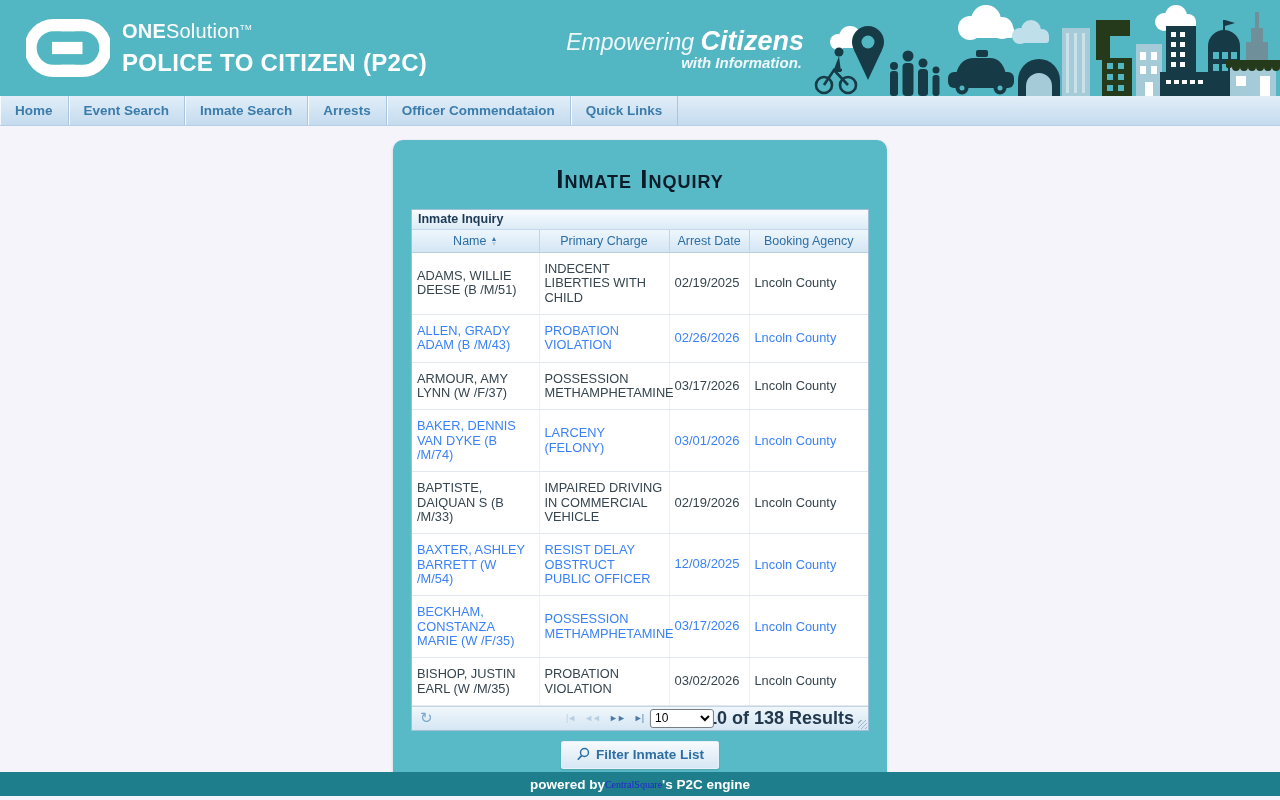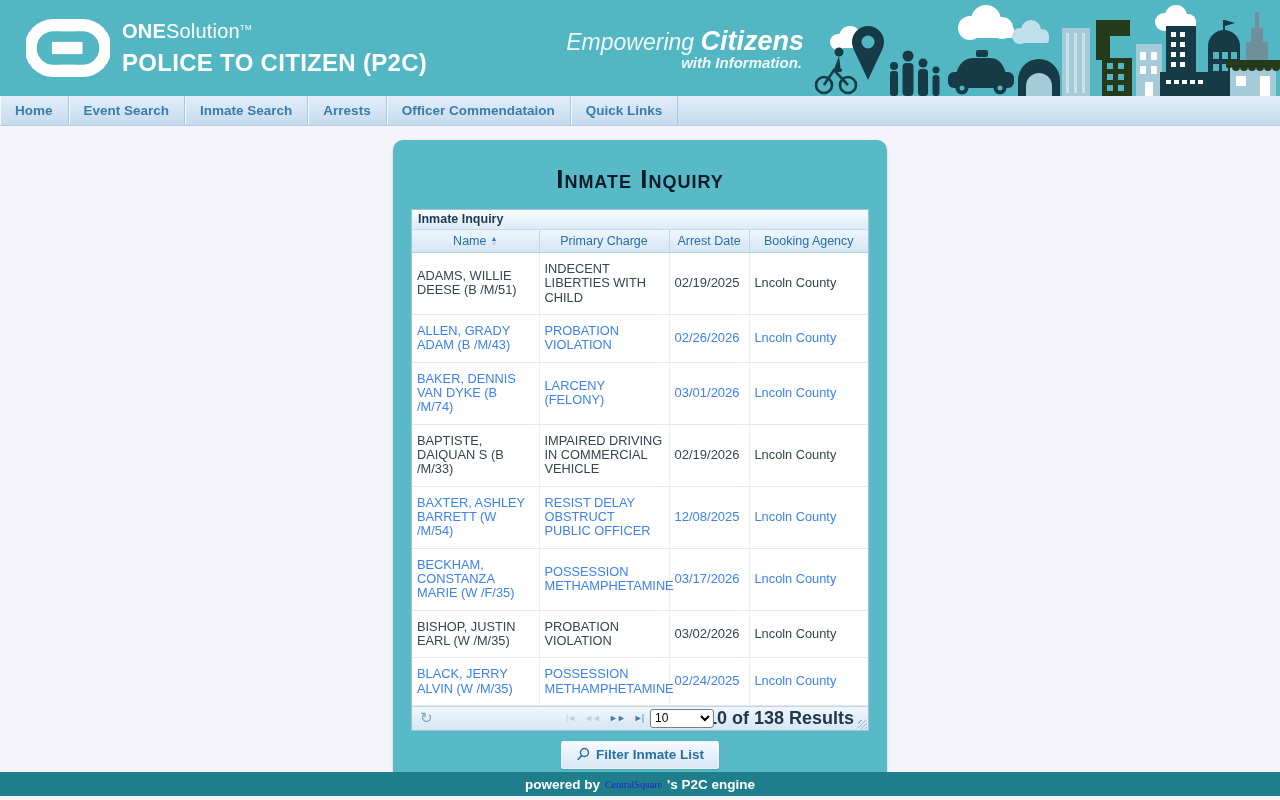--- a/index.html
+++ b/index.html
@@ -65,21 +65,21 @@
           background:repeating-linear-gradient(135deg, transparent 0 2px, #9fb6c9 2px 3px); }
 
   
   .filter-btn { display:flex; align-items:center; gap:6px; margin:10px auto 0; padding:5px 14px 6px;
                 background:linear-gradient(#f6fafd,#d7e7f4); border:1px solid #e9f2fa; outline:1px solid #c9dcec00;
                 box-shadow:0 1px 2px rgba(0,0,0,.12); color:#2d6ea5; font-weight:700; font-size:13.5px;
                 font-family:"Liberation Sans",sans-serif; border-radius:2px; cursor:pointer; }
 
   
   .footer { position:absolute; bottom:0; left:0; width:100%; height:24px; background:#1f7e8c;
-            display:flex; align-items:center; justify-content:center; gap:5px;
+            display:flex; align-items:center; justify-content:center; 
             color:#fff; font-size:13.5px; font-weight:700; }
   .footer a { color:#2424cf; font-family:"Liberation Serif",serif; font-weight:400; font-size:10px;
               text-decoration:none; cursor:pointer; }
 </style>
 </head>
 <body>
 
 <div class="page">
 
   <div class="header">
@@ -290,20 +290,26 @@
                 <td>INDECENT LIBERTIES WITH CHILD</td>
                 <td class="nowrap">02/19/2025</td>
                 <td>Lncoln County</td>
               </tr>
               <tr class="muted">
                 <td>ALLEN, GRADY ADAM (B /M/43)</td>
                 <td>PROBATION VIOLATION</td>
                 <td class="nowrap">02/26/2026</td>
                 <td>Lncoln County</td>
               </tr>
+              <tr>
+                <td>ARMOUR, AMY LYNN (W /F/37)</td>
+                <td>POSSESSION METHAMPHETAMINE</td>
+                <td class="nowrap">03/17/2026</td>
+                <td>Lncoln County</td>
+              </tr>
               <tr class="muted">
                 <td>BAKER, DENNIS VAN DYKE (B /M/74)</td>
                 <td>LARCENY (FELONY)</td>
                 <td class="nowrap">03/01/2026</td>
                 <td>Lncoln County</td>
               </tr>
               <tr>
                 <td>BAPTISTE, DAIQUAN S (B /M/33)</td>
                 <td>IMPAIRED DRIVING IN COMMERCIAL VEHICLE</td>
                 <td class="nowrap">02/19/2026</td>
@@ -318,26 +324,20 @@
               <tr class="muted">
                 <td>BECKHAM, CONSTANZA MARIE (W /F/35)</td>
                 <td>POSSESSION METHAMPHETAMINE</td>
                 <td class="nowrap">03/17/2026</td>
                 <td>Lncoln County</td>
               </tr>
               <tr>
                 <td>BISHOP, JUSTIN EARL (W /M/35)</td>
                 <td>PROBATION VIOLATION</td>
                 <td class="nowrap">03/02/2026</td>
-                <td>Lncoln County</td>
-              </tr>
-              <tr class="muted">
-                <td>BLACK, JERRY ALVIN (W /M/35)</td>
-                <td>POSSESSION METHAMPHETAMINE</td>
-                <td class="nowrap">02/24/2025</td>
                 <td>Lncoln County</td>
               </tr>
             </tbody>
         </table>
         <div class="pager">
           <span class="reload">↻</span>
           <div class="pager-center">
             <span class="pg-icons" style="display:flex;gap:9px;align-items:center;">
                 <span class="pg-btn disabled">|◄</span>
                 <span class="pg-btn disabled">◄◄</span>

